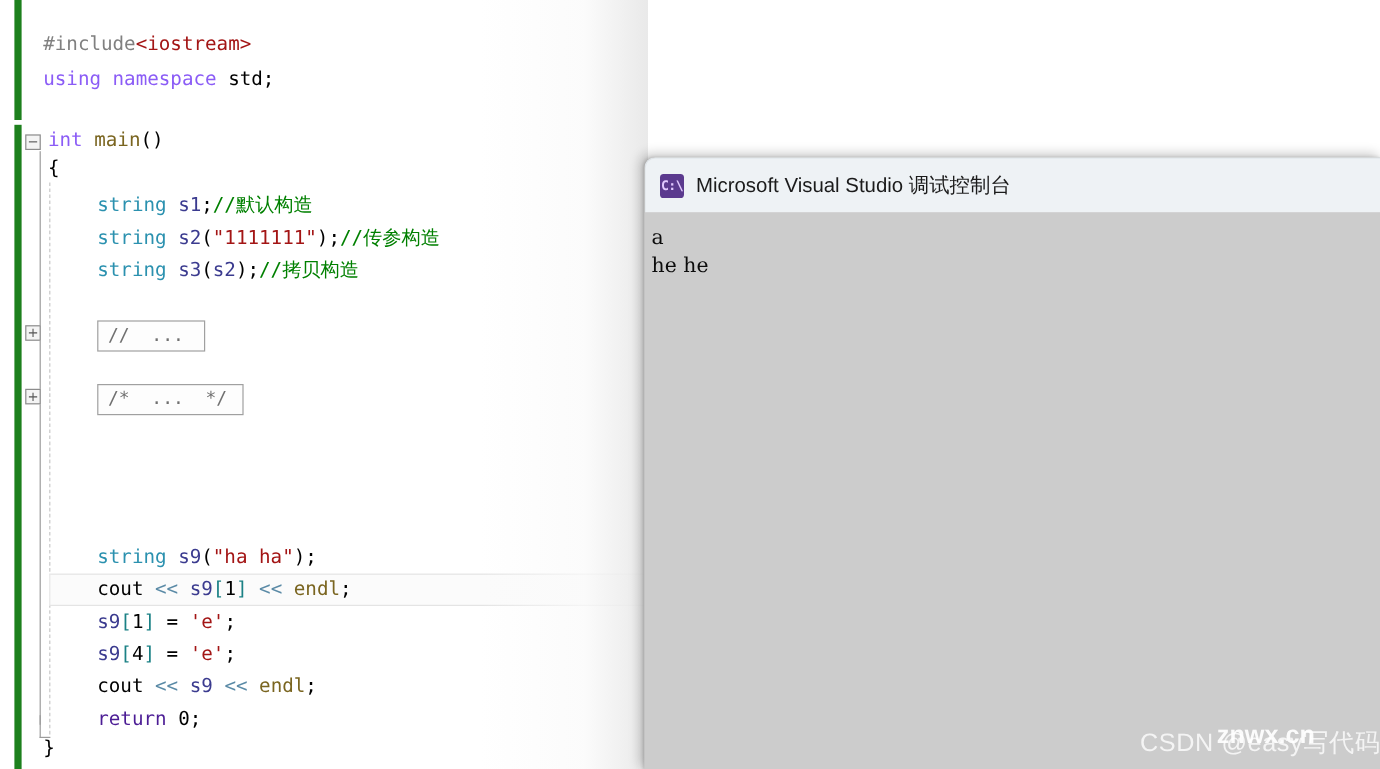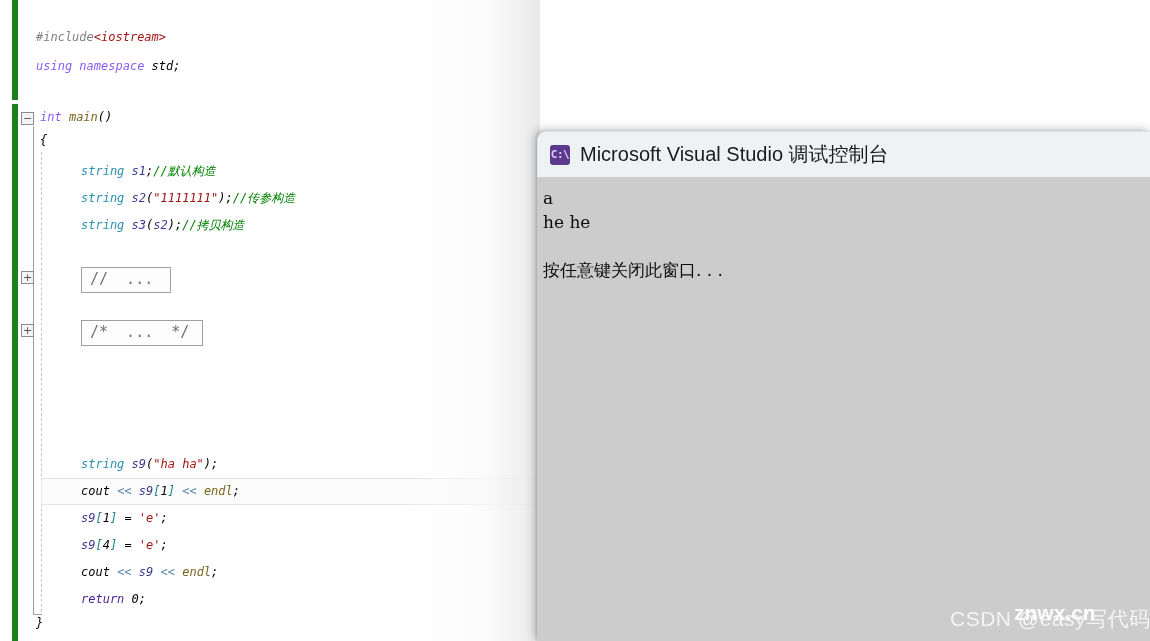--- a/index.html
+++ b/index.html
@@ -62,25 +62,24 @@
     left: 33px;
     width: 8px;
     border-left: 1px solid #9c9c9c;
     border-bottom: 1px solid #9c9c9c;
   }
 
   .code-line {
     position: absolute;
     white-space: pre;
     font-family: "DejaVu Sans Mono", monospace;
-    font-size: 12px;
+    font-size: 16px;
     line-height: 18px;
     letter-spacing: 0px;
     color: #000000;
-    font-style: italic;
   }
   .tok-pre   { color: #808080; }
   .tok-inc   { color: #a31515; }
   .tok-kw    { color: #8b5cf6; }
   .tok-type  { color: #2b91af; }
   .tok-var   { color: #3b3b8f; }
   .tok-str   { color: #a31515; }
   .tok-cmt   { color: #008000; }
   .tok-plain { color: #000000; }
   .tok-op    { color: #5a8aa6; }
@@ -159,21 +158,21 @@
   #console-icon .glyph {
     color: #e2c9ff;
     font-family: "DejaVu Sans Mono", monospace;
     font-size: 11px;
     font-weight: bold;
     line-height: 11px;
     letter-spacing: -0.5px;
   }
   #console-title-text {
     font-family: "Liberation Sans", sans-serif;
-    font-size: 20px;
+    font-size: 17px;
     color: #1b1b1b;
     white-space: nowrap;
   }
   #console-body {
     position: absolute;
     left: 0; top: 46px;
     width: 613px; height: 464px;
     background: #cccccc;
     padding: 9px 0 0 6px;
     box-sizing: border-box;
@@ -265,21 +264,20 @@
         <span class="glyph">C:\</span>
       </div>
       <div id="console-title-text">Microsoft Visual Studio 调试控制台</div>
     </div>
 
     <div id="console-body">
 
     <div class="console-line">a</div>
         <div class="console-line">he he</div>
         <div class="console-line blank">&nbsp;</div>
-        <div class="console-line">按任意键关闭此窗口. . .</div>
       </div>
   </div>
 
   <div id="watermark">
     <div id="wm-csdn">CSDN @easy写代码</div>
     <div id="wm-site">znwx.cn</div>
   </div>
 
 </div>
 

